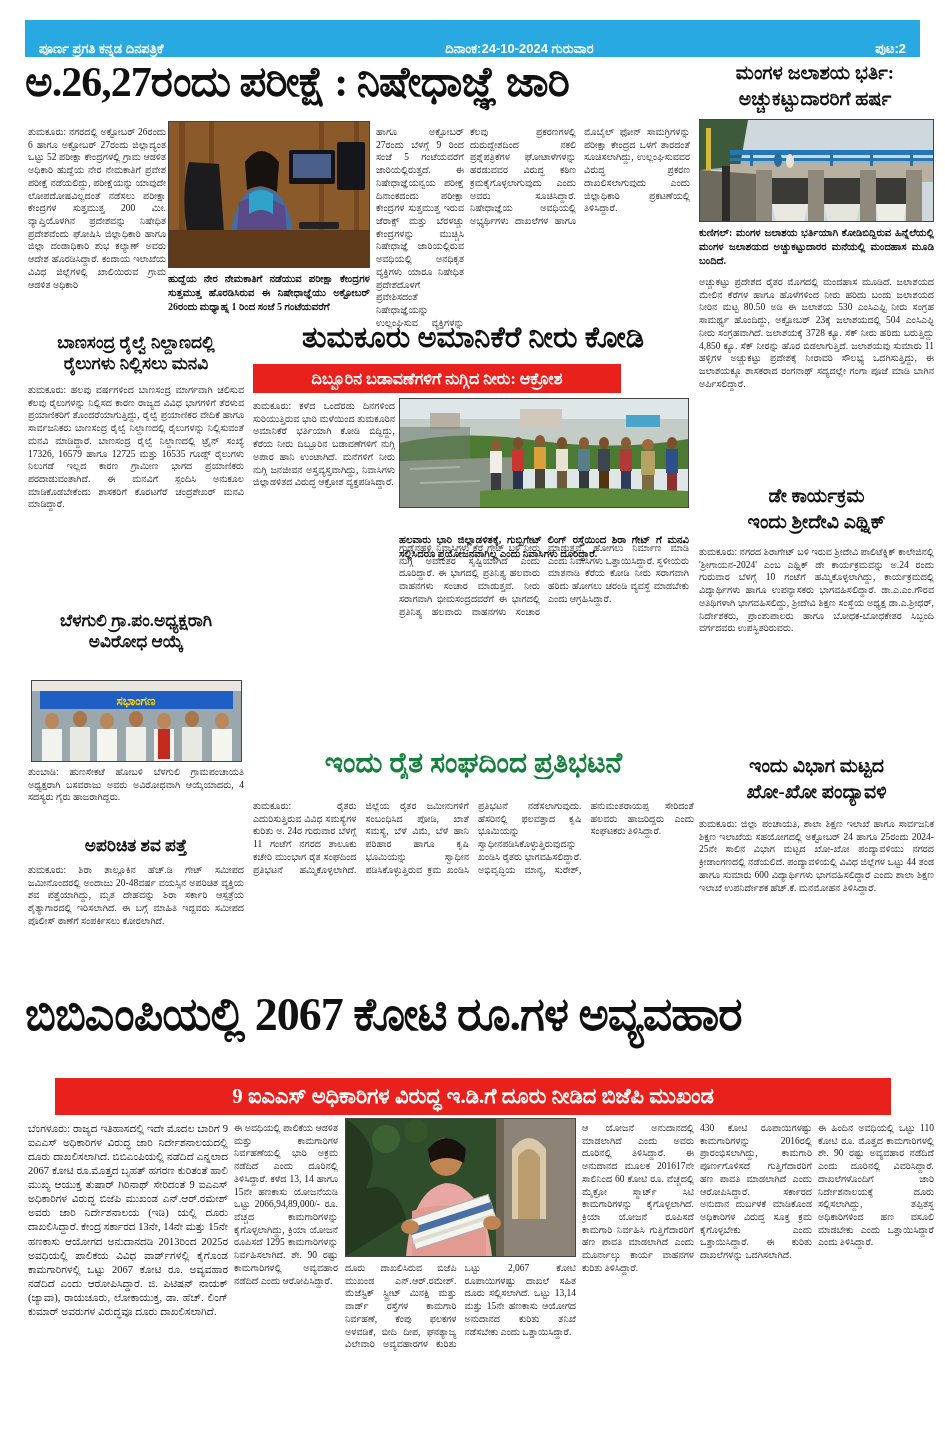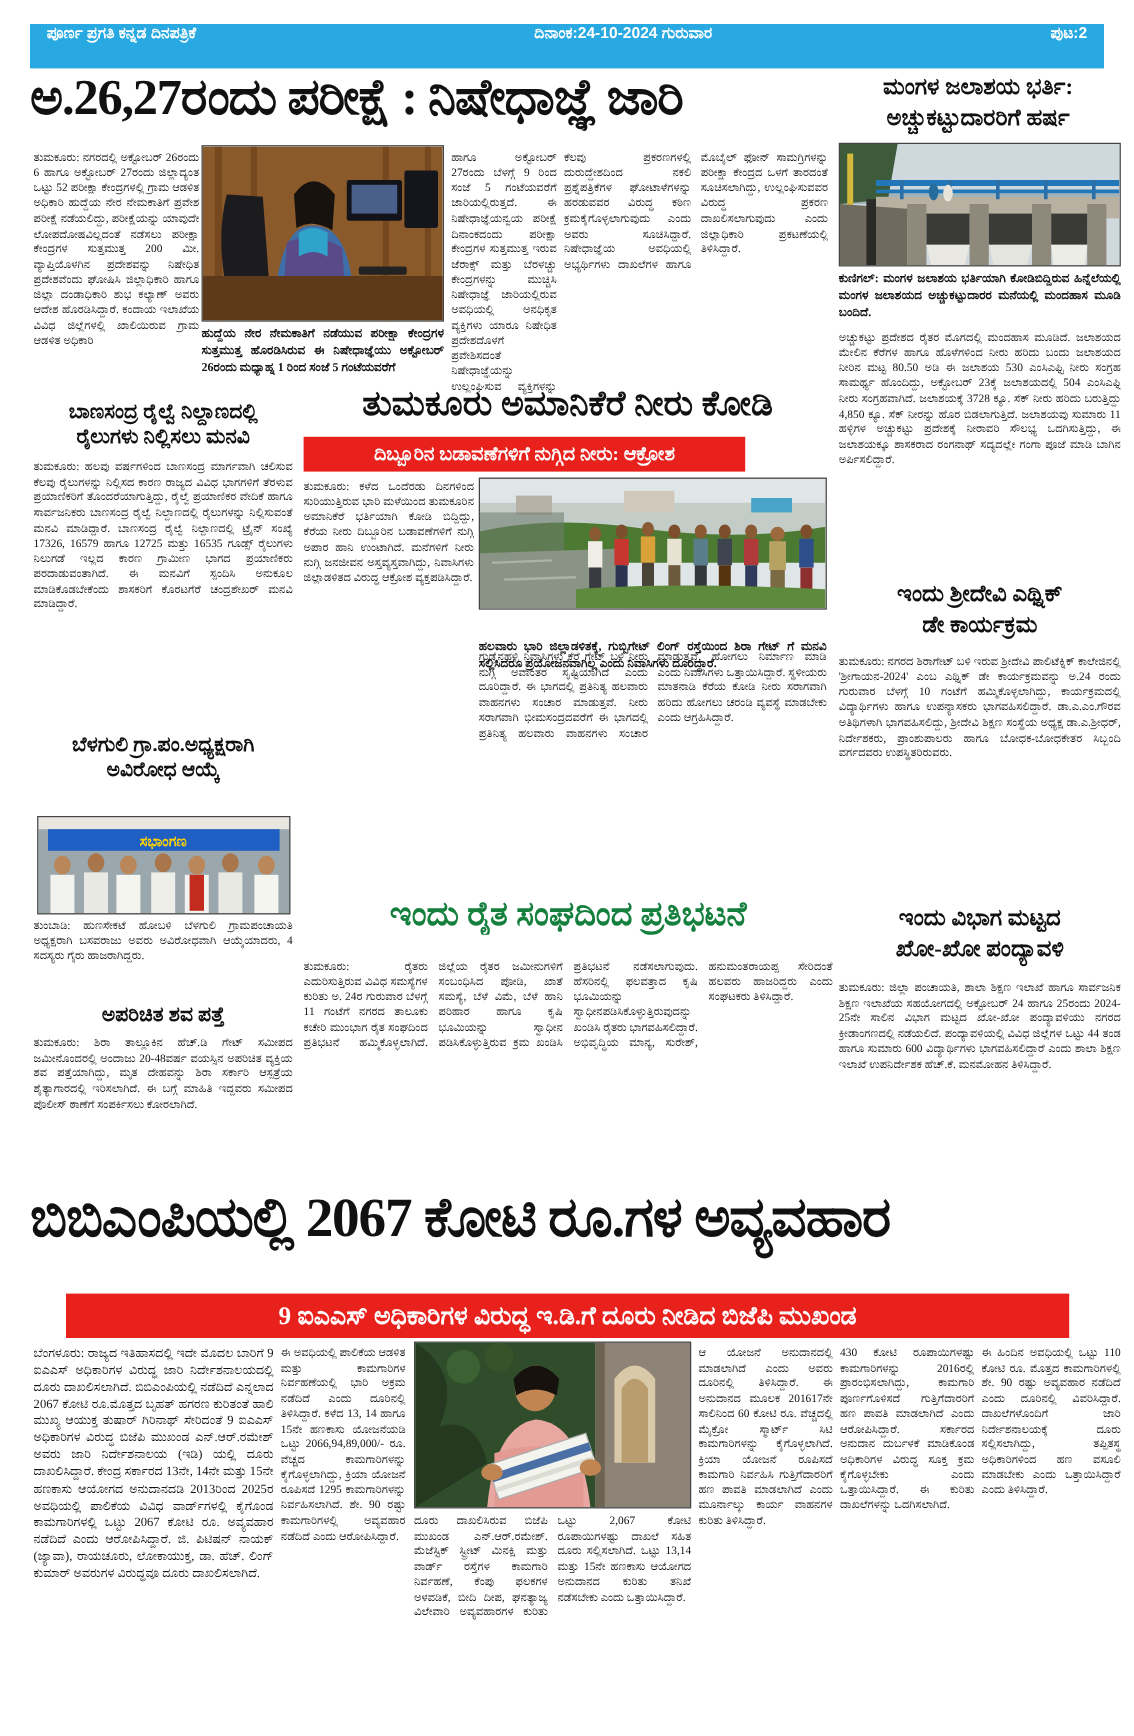--- a/index.html
+++ b/index.html
@@ -1,19 +1,19 @@
 <!DOCTYPE html>
 <html><head>
 <meta charset="utf-8">
 <style>
   html,body{margin:0;padding:0;background:#e9e9e9;}
   .page{position:relative;width:945px;height:1447px;background:#ffffff;margin:0 auto;
         font-family:"Liberation Serif",serif;color:#111;overflow:hidden;}
   .abs{position:absolute;}
-  .bar{background:#29a9e1;color:#fff;display:flex;align-items:flex-start;
+  .bar{background:#29a9e1;color:#fff;display:flex;align-items:flex-end;
        justify-content:space-between;padding:0 14px;box-sizing:border-box;
        font-family:"Liberation Sans",sans-serif;font-weight:bold;font-size:13px;}
   .h-main{font-weight:bold;font-size:42px;line-height:1.05;white-space:nowrap;
           letter-spacing:-1px;overflow:hidden;}
   .h-side{font-weight:bold;font-size:19px;line-height:1.35;text-align:center;}
   .h-sec{font-weight:bold;font-size:17px;line-height:1.25;text-align:center;}
   .h-mid{font-weight:bold;font-size:29px;line-height:1.1;text-align:center;white-space:nowrap;overflow:hidden;}
   .h-red{font-weight:bold;font-size:28px;line-height:1.1;text-align:center;color:#15803d;white-space:nowrap;overflow:hidden;}
   .h-big{font-weight:bold;font-size:46px;line-height:1.0;letter-spacing:-1px;white-space:nowrap;overflow:hidden;}
   .red-banner{background:#e8211d;color:#fff;font-weight:bold;display:flex;
@@ -197,22 +197,22 @@
       <path d="M124 84 L160 84 L156 101 L128 101 Z" fill="#e4e6de"></path>
       <path d="M176 84 L206 84 L204 101 L178 101 Z" fill="#eceee6"></path>
       <path d="M0 50 L56 54 L56 101 L0 101 Z" fill="#6e6a5e"></path>
       <rect x="22" y="46" width="8" height="55" fill="#2b2b28"></rect>
     </svg>
   </div>
   <div class="abs cap" style="left:699px;top:226px;width:235px;height:46px;">ಕುಣಿಗಲ್: ಮಂಗಳ ಜಲಾಶಯ ಭರ್ತಿಯಾಗಿ ಕೋಡಿಬಿದ್ದಿರುವ ಹಿನ್ನೆಲೆಯಲ್ಲಿ ಮಂಗಳ ಜಲಾಶಯದ ಅಚ್ಚುಕಟ್ಟುದಾರರ ಮನೆಯಲ್ಲಿ ಮಂದಹಾಸ ಮೂಡಿ ಬಂದಿದೆ.</div>
   <div class="abs body-txt" style="left:699px;top:276px;width:235px;height:202px;">ಅಚ್ಚುಕಟ್ಟು ಪ್ರದೇಶದ ರೈತರ ಮೊಗದಲ್ಲಿ ಮಂದಹಾಸ ಮೂಡಿದೆ. ಜಲಾಶಯದ ಮೇಲಿನ ಕೆರೆಗಳ ಹಾಗೂ ಹೊಳೆಗಳಿಂದ ನೀರು ಹರಿದು ಬಂದು ಜಲಾಶಯದ ನೀರಿನ ಮಟ್ಟ 80.50 ಅಡಿ ಈ ಜಲಾಶಯ 530 ಎಂಸಿಎಫ್ಟಿ ನೀರು ಸಂಗ್ರಹ ಸಾಮರ್ಥ್ಯ ಹೊಂದಿದ್ದು, ಅಕ್ಟೋಬರ್ 23ಕ್ಕೆ ಜಲಾಶಯದಲ್ಲಿ 504 ಎಂಸಿಎಫ್ಟಿ ನೀರು ಸಂಗ್ರಹವಾಗಿದೆ. ಜಲಾಶಯಕ್ಕೆ 3728 ಕ್ಯೂ. ಸೆಕ್ ನೀರು ಹರಿದು ಬರುತ್ತಿದ್ದು 4,850 ಕ್ಯೂ. ಸೆಕ್ ನೀರನ್ನು ಹೊರ ಬಿಡಲಾಗುತ್ತಿದೆ. ಜಲಾಶಯವು ಸುಮಾರು 11 ಹಳ್ಳಿಗಳ ಅಚ್ಚುಕಟ್ಟು ಪ್ರದೇಶಕ್ಕೆ ನೀರಾವರಿ ಸೌಲಭ್ಯ ಒದಗಿಸುತ್ತಿದ್ದು, ಈ ಜಲಾಶಯಕ್ಕೂ ಶಾಸಕರಾದ ರಂಗನಾಥ್ ಸದ್ಯದಲ್ಲೇ ಗಂಗಾ ಪೂಜೆ ಮಾಡಿ ಬಾಗಿನ ಅರ್ಪಿಸಲಿದ್ದಾರೆ.</div>
 
   <div class="abs h-side" style="left:699px;top:483px;width:235px;">
+    <div>ಡೇ ಕಾರ್ಯಕ್ರಮ</div>
     <div>ಇಂದು ಶ್ರೀದೇವಿ ಎಥ್ನಿಕ್</div>
-    <div>ಡೇ ಕಾರ್ಯಕ್ರಮ</div>
   </div>
   <div class="abs body-txt" style="left:699px;top:546px;width:235px;height:200px;">ತುಮಕೂರು: ನಗರದ ಶಿರಾಗೇಟ್ ಬಳಿ ಇರುವ ಶ್ರೀದೇವಿ ಪಾಲಿಟೆಕ್ನಿಕ್ ಕಾಲೇಜಿನಲ್ಲಿ 'ಶ್ರೀಗಾಯನ-2024' ಎಂಬ ಎಥ್ನಿಕ್ ಡೇ ಕಾರ್ಯಕ್ರಮವನ್ನು ಅ.24 ರಂದು ಗುರುವಾರ ಬೆಳಗ್ಗೆ 10 ಗಂಟೆಗೆ ಹಮ್ಮಿಕೊಳ್ಳಲಾಗಿದ್ದು, ಕಾರ್ಯಕ್ರಮದಲ್ಲಿ ವಿದ್ಯಾರ್ಥಿಗಳು ಹಾಗೂ ಉಪನ್ಯಾಸಕರು ಭಾಗವಹಿಸಲಿದ್ದಾರೆ. ಡಾ.ಎ.ಎಂ.ಗೌರವ ಅತಿಥಿಗಳಾಗಿ ಭಾಗವಹಿಸಲಿದ್ದು, ಶ್ರೀದೇವಿ ಶಿಕ್ಷಣ ಸಂಸ್ಥೆಯ ಅಧ್ಯಕ್ಷ ಡಾ.ಎ.ಶ್ರೀಧರ್, ನಿರ್ದೇಶಕರು, ಪ್ರಾಂಶುಪಾಲರು ಹಾಗೂ ಬೋಧಕ-ಬೋಧಕೇತರ ಸಿಬ್ಬಂದಿ ವರ್ಗದವರು ಉಪಸ್ಥಿತರಿರುವರು.</div>
 
   <div class="abs h-side" style="left:699px;top:753px;width:235px;">
     <div>ಇಂದು ವಿಭಾಗ ಮಟ್ಟದ</div>
     <div>ಖೋ-ಖೋ ಪಂದ್ಯಾವಳಿ</div>
   </div>
   <div class="abs body-txt" style="left:699px;top:818px;width:235px;height:166px;">ತುಮಕೂರು: ಜಿಲ್ಲಾ ಪಂಚಾಯತಿ, ಶಾಲಾ ಶಿಕ್ಷಣ ಇಲಾಖೆ ಹಾಗೂ ಸಾರ್ವಜನಿಕ ಶಿಕ್ಷಣ ಇಲಾಖೆಯ ಸಹಯೋಗದಲ್ಲಿ ಅಕ್ಟೋಬರ್ 24 ಹಾಗೂ 25ರಂದು 2024-25ನೇ ಸಾಲಿನ ವಿಭಾಗ ಮಟ್ಟದ ಖೋ-ಖೋ ಪಂದ್ಯಾವಳಿಯು ನಗರದ ಕ್ರೀಡಾಂಗಣದಲ್ಲಿ ನಡೆಯಲಿದೆ. ಪಂದ್ಯಾವಳಿಯಲ್ಲಿ ವಿವಿಧ ಜಿಲ್ಲೆಗಳ ಒಟ್ಟು 44 ತಂಡ ಹಾಗೂ ಸುಮಾರು 600 ವಿದ್ಯಾರ್ಥಿಗಳು ಭಾಗವಹಿಸಲಿದ್ದಾರೆ ಎಂದು ಶಾಲಾ ಶಿಕ್ಷಣ ಇಲಾಖೆ ಉಪನಿರ್ದೇಶಕ ಹೆಚ್.ಕೆ. ಮನಮೋಹನ ತಿಳಿಸಿದ್ದಾರೆ.</div>
 
   <div class="abs h-big" style="left:25px;top:992px;width:910px;height:80px;">ಬಿಬಿಎಂಪಿಯಲ್ಲಿ 2067 ಕೋಟಿ ರೂ.ಗಳ ಅವ್ಯವಹಾರ</div>

